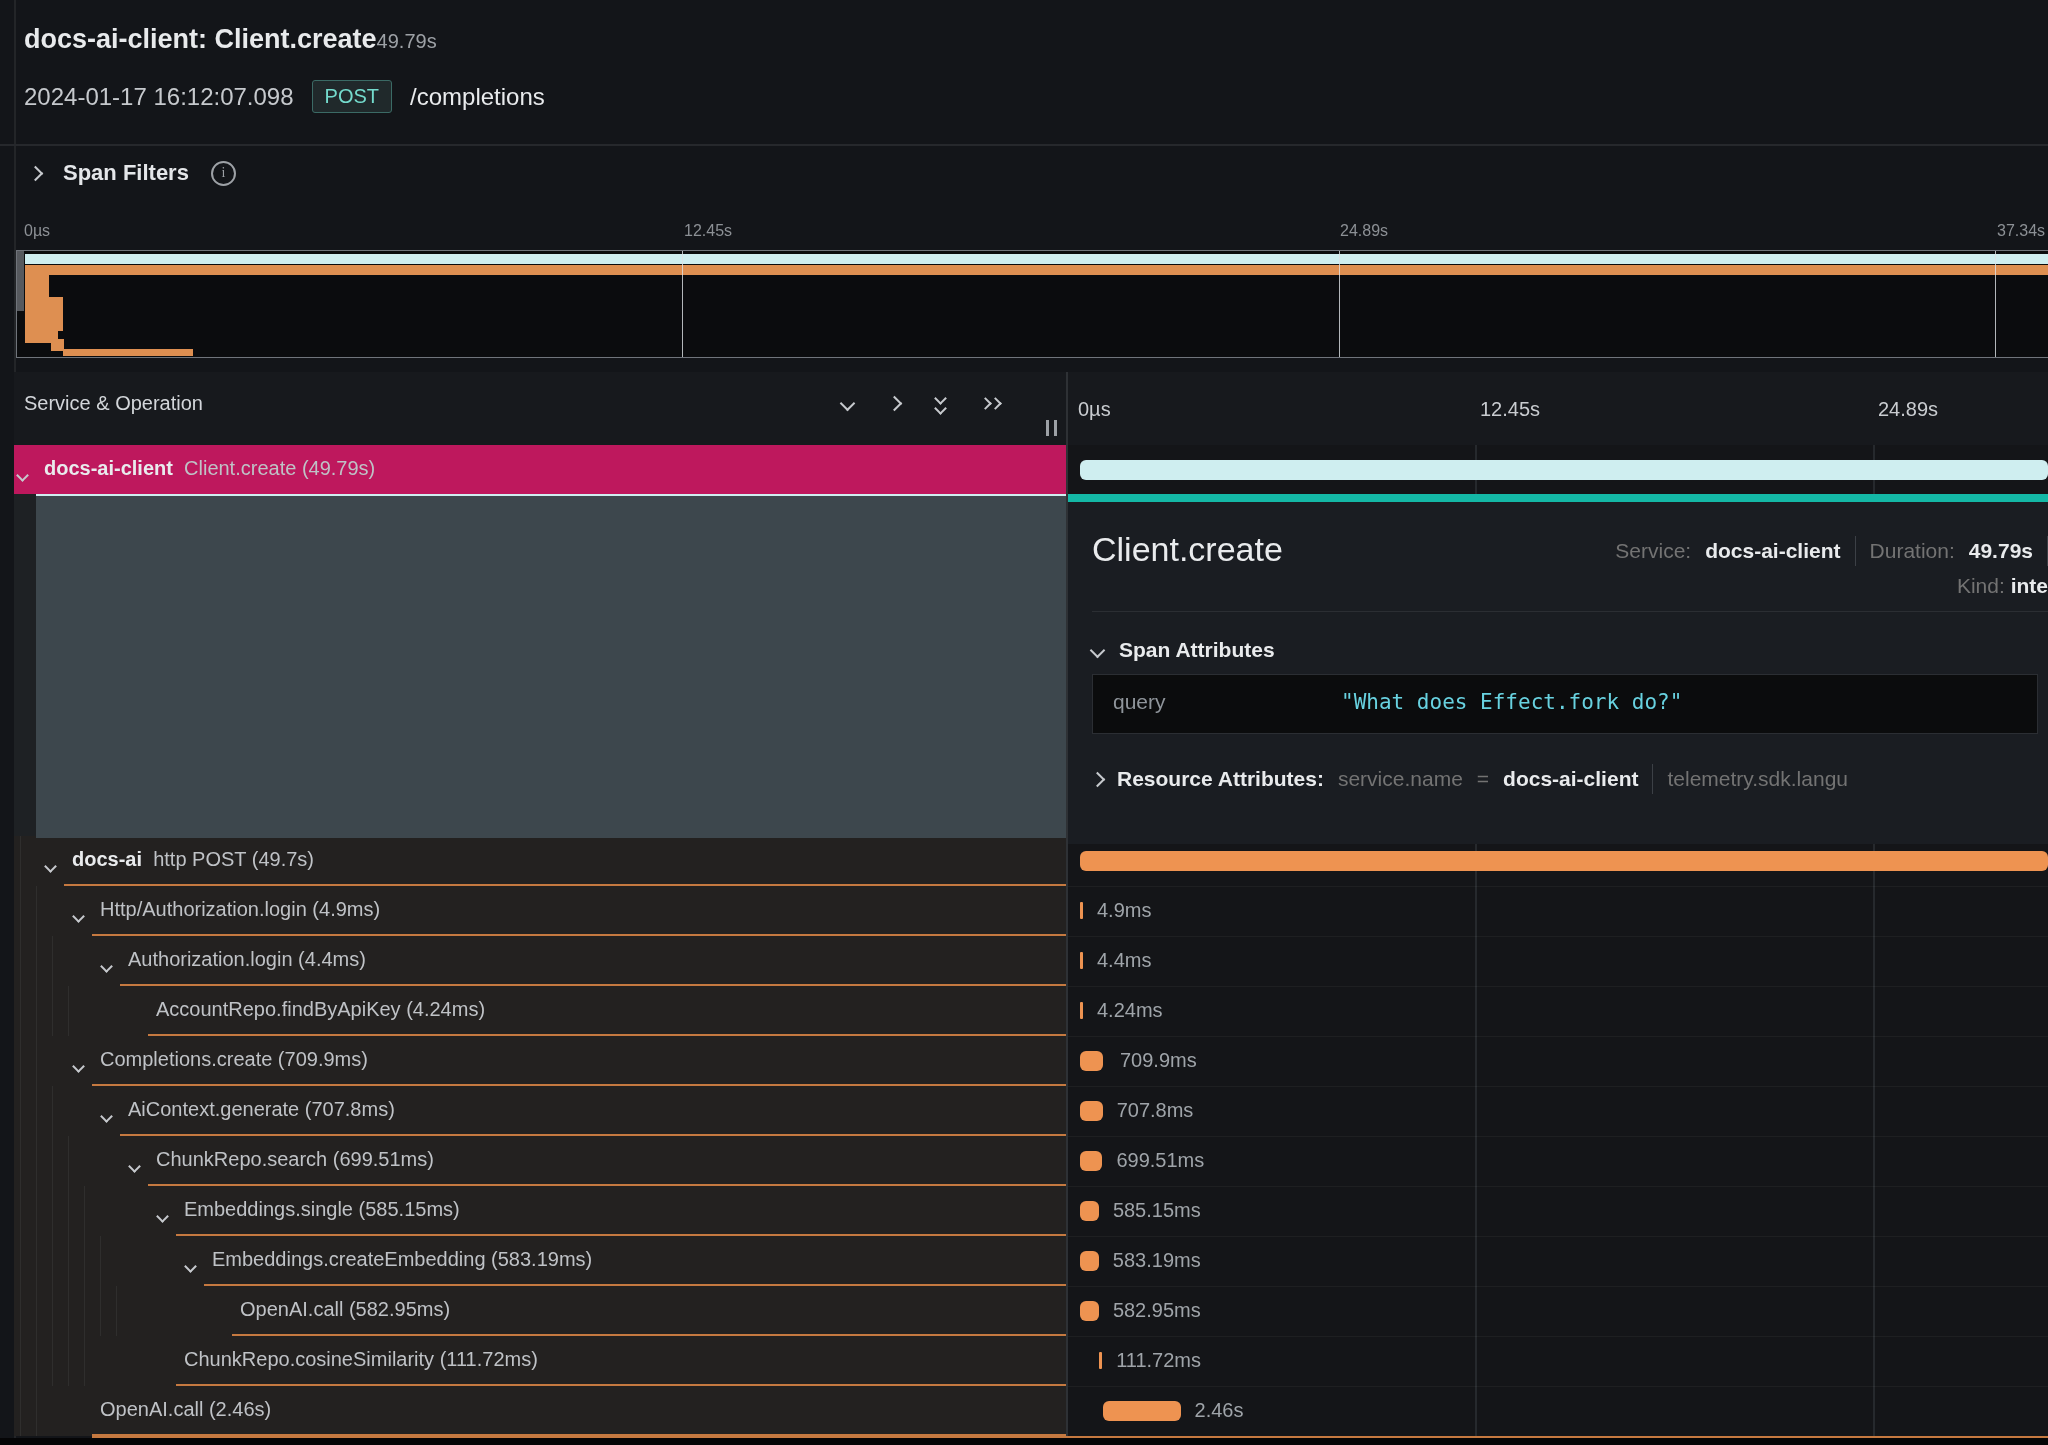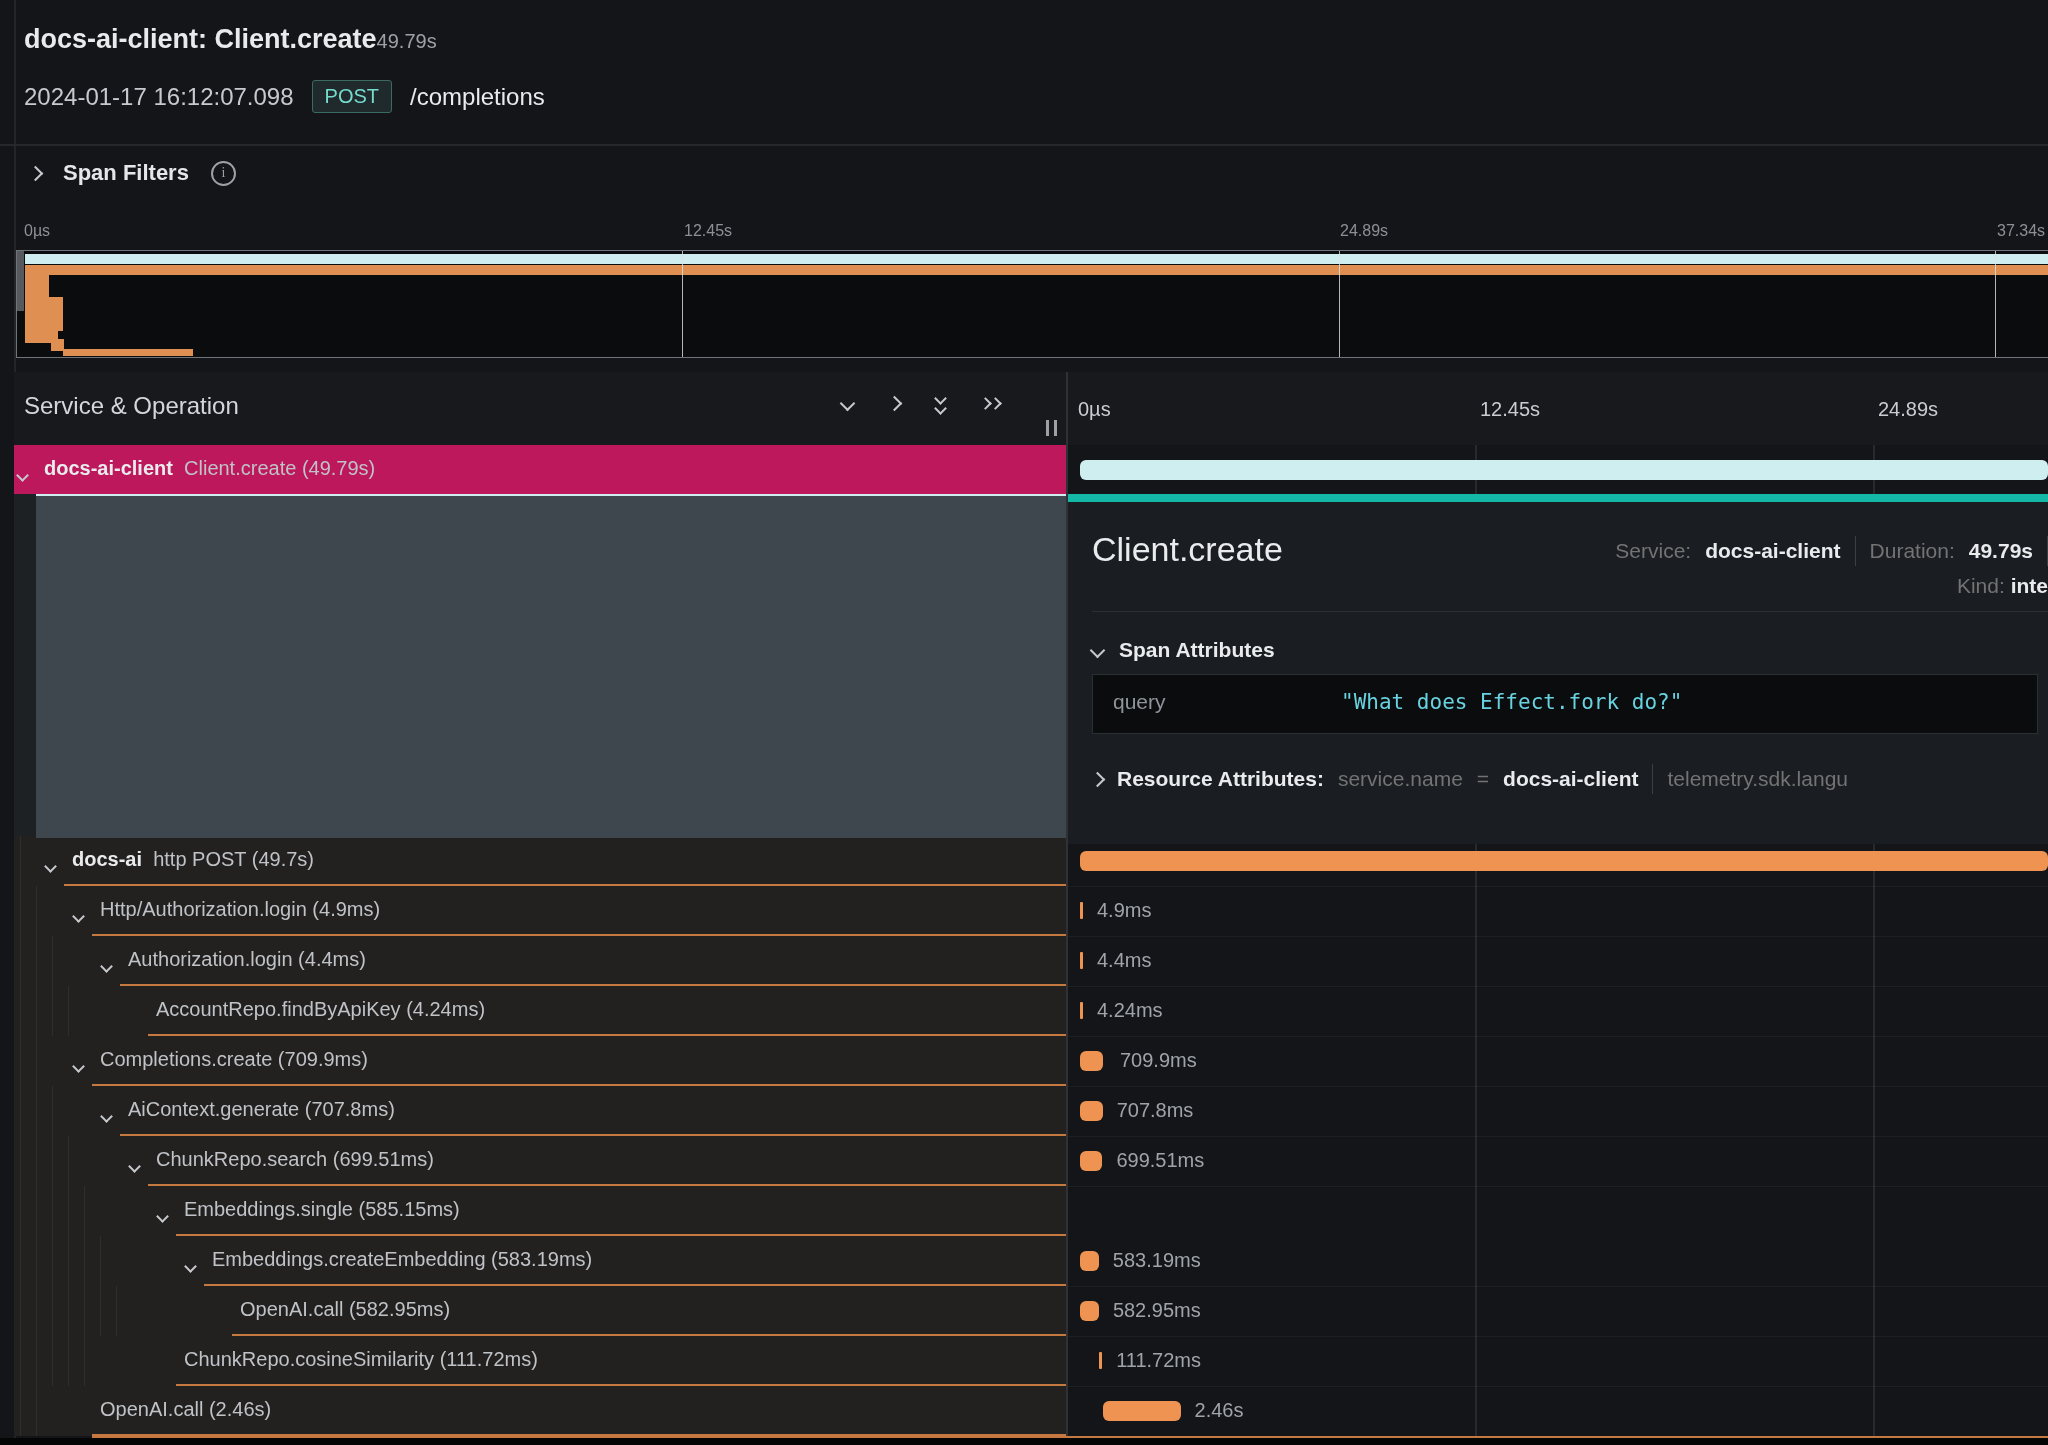--- a/index.html
+++ b/index.html
@@ -32,21 +32,21 @@
 
   
   .axis-label{top:222px;font-size:16px;color:#8c9095;white-space:nowrap;}
   .minimap{left:16px;top:250px;width:2031px;height:106px;background:#0b0c0e;border:1px solid #70747b;overflow:hidden;}
   .mm-handle{left:0;top:0;width:7px;height:60px;background:#56595e;}
   .mm-grid{top:0;bottom:0;width:1px;background:rgba(221,226,230,0.8);}
   .mm-block{position:absolute;}
 
   
   .tbl-header{left:14px;top:372px;right:0;height:73px;background:#17191d;border-bottom:2px solid #26282c;}
-  .svc-op-title{left:10px;top:20px;font-size:24px;color:#d3d6da;}
+  .svc-op-title{left:10px;top:20px;font-size:20px;color:#d3d6da;}
   .hdr-icons{left:828px;top:22px;display:flex;gap:36px;align-items:center;}
   .dbl{display:inline-flex;}
   .dbl.v{flex-direction:column;gap:1px;}
   .dbl.h{flex-direction:row;gap:1px;}
   .pause-handle{left:1032px;top:48px;display:flex;gap:5px;}
   .pause-handle i{display:block;width:3px;height:16px;background:#9da1a6;}
   .tick-label{top:26px;font-size:20px;color:#c9ccd0;}
 
   .split-divider{left:1066px;top:372px;bottom:0;width:2px;background:#2e3135;}
 
@@ -280,20 +280,24 @@
         <div class="row-left">
           <div class="guide" style="left: 6px;"></div>
           <div class="guide" style="left: 22px;"></div>
           <div class="guide" style="left: 38px;"></div>
           <div class="guide" style="left: 54px;"></div>
           <div class="guide" style="left: 70px;"></div>
           <div class="row-underline" style="left: 162px;"></div>
           <div class="abs row-chev" style="left: 144px;"><span class="chev down sm"></span></div>
           <div class="abs row-text" style="left: 170px;"><span class="row-op">Embeddings.single (585.15ms)</span></div>
         </div>
+        <div class="row-right">
+          <div class="bar" style="left: 12.3173px; width: 18.5651px; top: 15px; height: 20px; border-radius: 6px; background: rgb(238, 147, 81);"></div>
+          <div class="bar-label" style="left: 44.8823px;">585.15ms</div>
+        </div>
       </div>
       <div class="abs row" style="top: 1236px;">
         <div class="row-left">
           <div class="guide" style="left: 6px;"></div>
           <div class="guide" style="left: 22px;"></div>
           <div class="guide" style="left: 38px;"></div>
           <div class="guide" style="left: 54px;"></div>
           <div class="guide" style="left: 70px;"></div>
           <div class="guide" style="left: 86px;"></div>
           <div class="row-underline" style="left: 190px;"></div>

